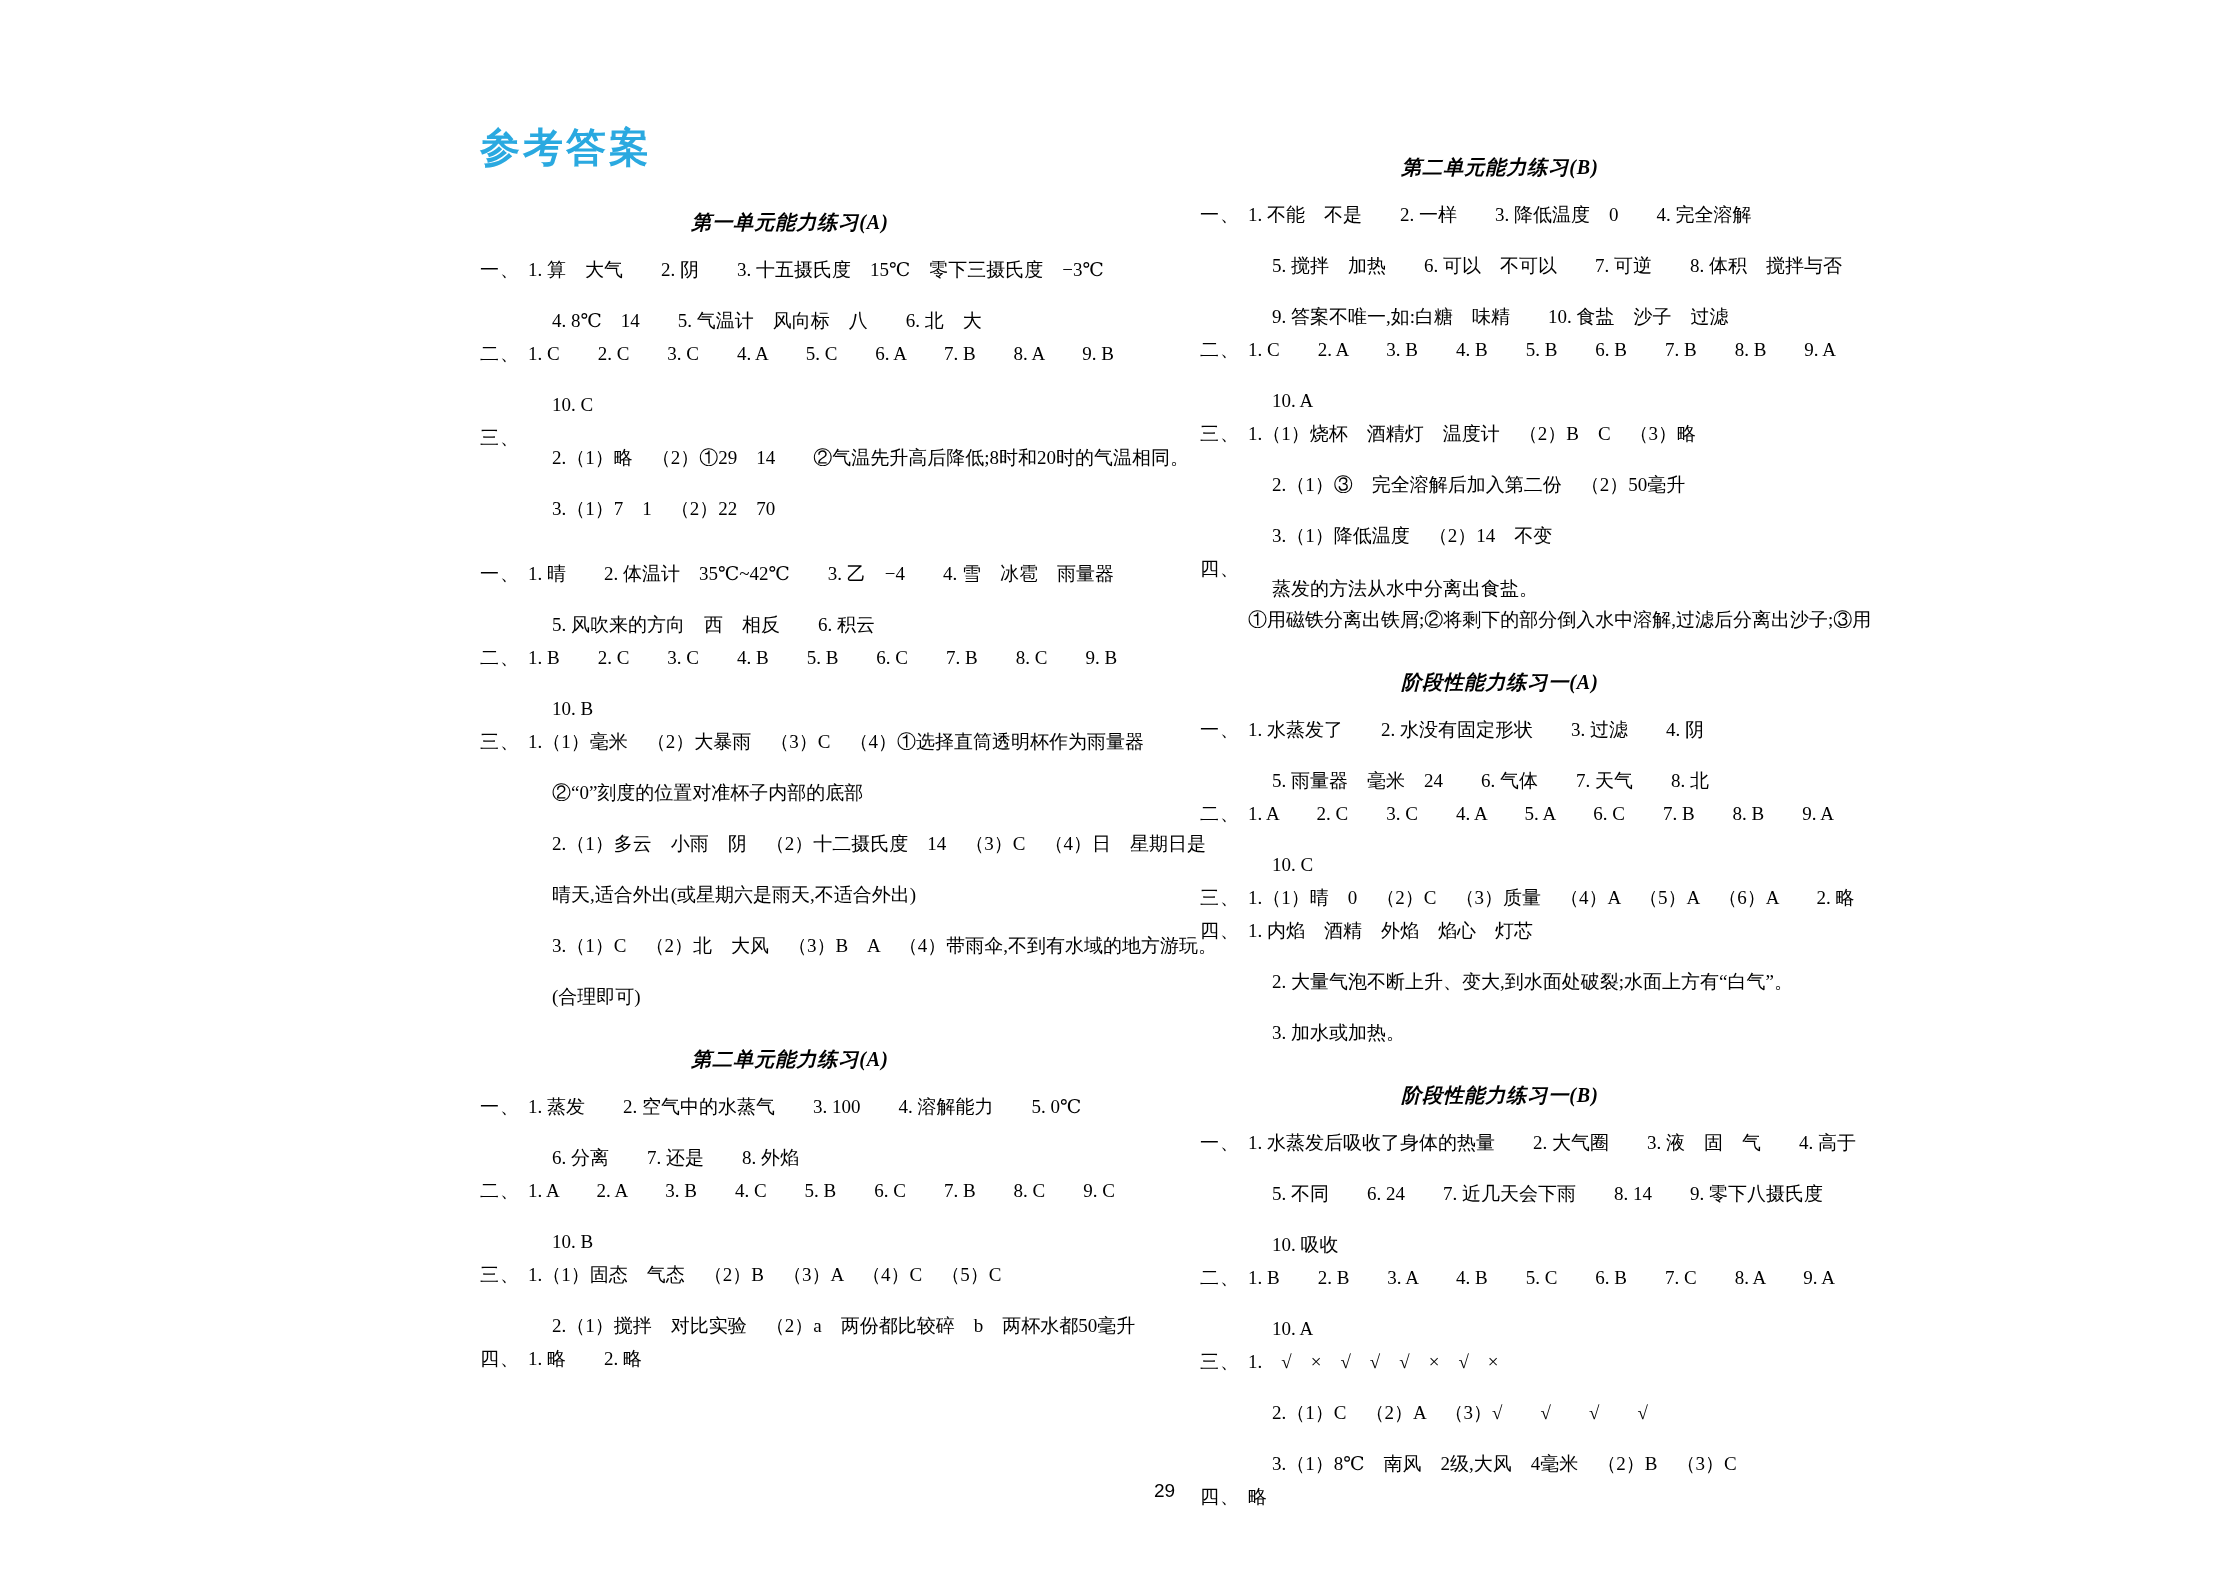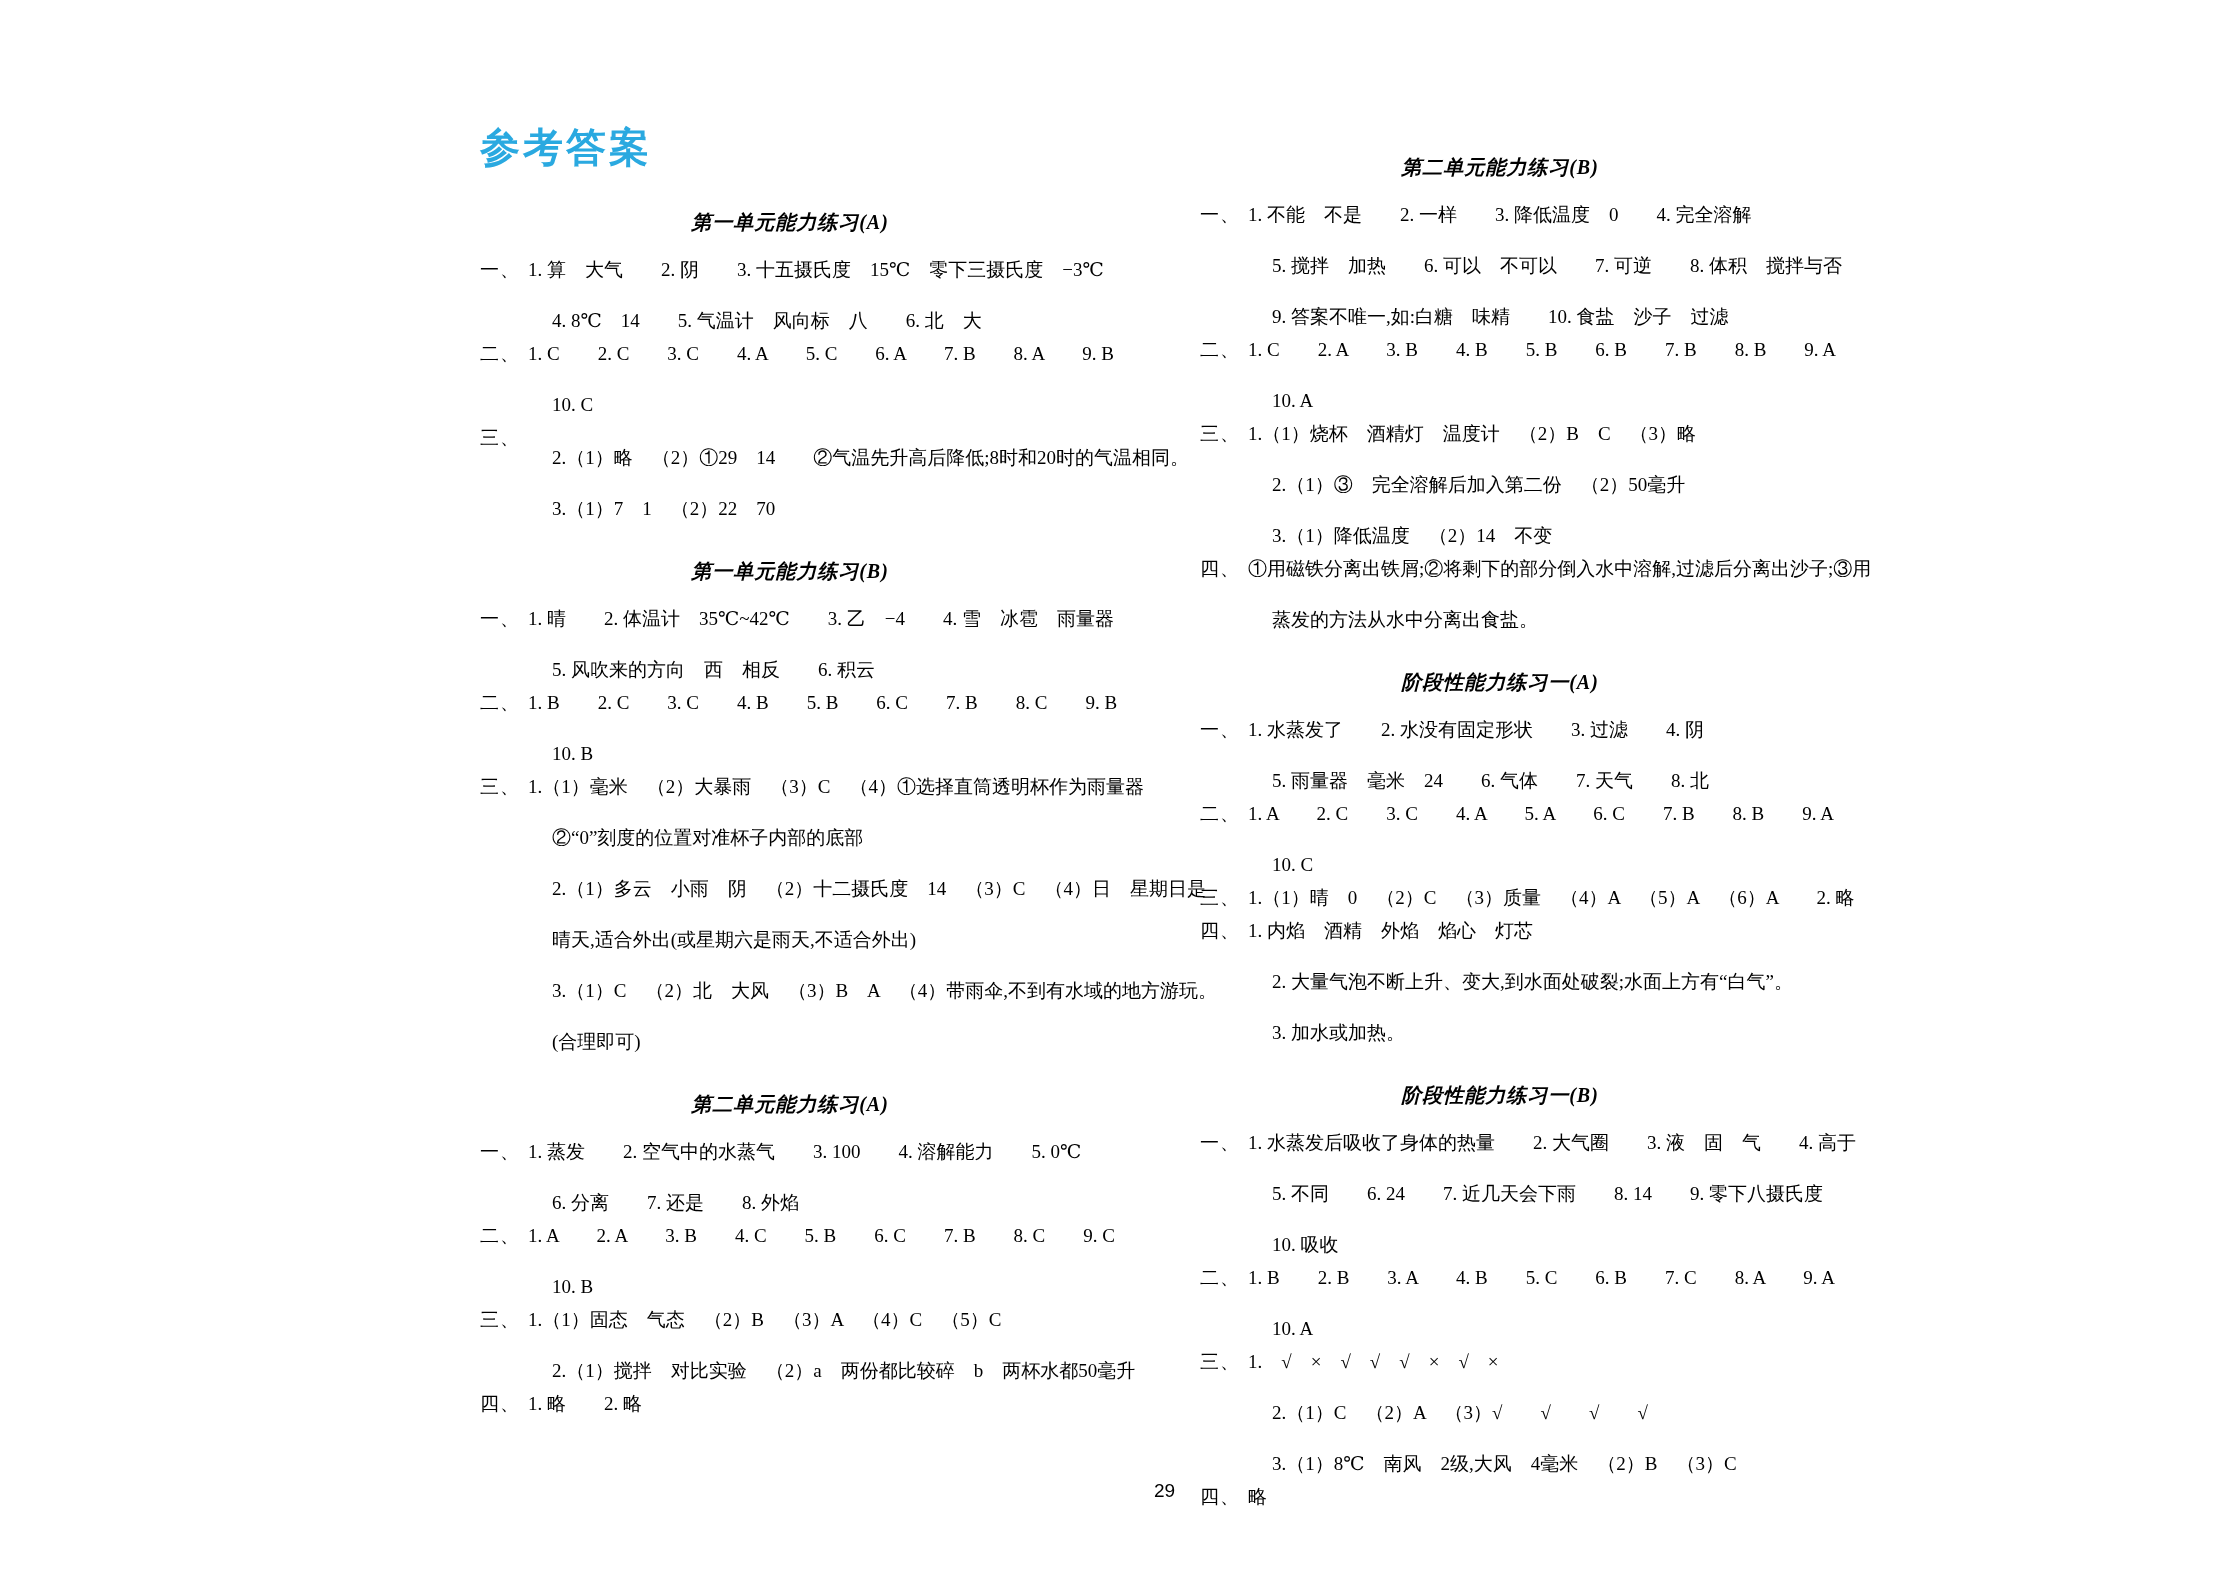--- a/index.html
+++ b/index.html
@@ -108,21 +108,20 @@
           </div>
           <div class="item">
             <div class="marker">三、</div>
             <div class="body">
               <div class="line indent-1">2.（1）略　（2）①29　14　　②气温先升高后降低;8时和20时的气温相同。</div>
               <div class="line indent-1">3.（1）7　1　（2）22　70</div>
             </div>
           </div>
         </div>
         <div class="section">
-          <div class="section-title">第一单元能力练习(B)</div>
           <div class="item">
             <div class="marker">一、</div>
             <div class="body">
               <div class="line">1. 晴　　2. 体温计　35℃~42℃　　3. 乙　−4　　4. 雪　冰雹　雨量器</div>
               <div class="line indent-1">5. 风吹来的方向　西　相反　　6. 积云</div>
             </div>
           </div>
           <div class="item">
             <div class="marker">二、</div>
             <div class="body">
@@ -198,22 +197,22 @@
             <div class="marker">三、</div>
             <div class="body">
               <div class="line">1.（1）烧杯　酒精灯　温度计　（2）B　C　（3）略</div>
               <div class="line indent-1">2.（1）③　完全溶解后加入第二份　（2）50毫升</div>
               <div class="line indent-1">3.（1）降低温度　（2）14　不变</div>
             </div>
           </div>
           <div class="item">
             <div class="marker">四、</div>
             <div class="body">
+              <div class="line indent-1">蒸发的方法从水中分离出食盐。</div>
               <div class="line">①用磁铁分离出铁屑;②将剩下的部分倒入水中溶解,过滤后分离出沙子;③用</div>
-              <div class="line indent-1">蒸发的方法从水中分离出食盐。</div>
             </div>
           </div>
         </div>
         <div class="section">
           <div class="section-title">阶段性能力练习一(A)</div>
           <div class="item">
             <div class="marker">一、</div>
             <div class="body">
               <div class="line">1. 水蒸发了　　2. 水没有固定形状　　3. 过滤　　4. 阴</div>
               <div class="line indent-1">5. 雨量器　毫米　24　　6. 气体　　7. 天气　　8. 北</div>

